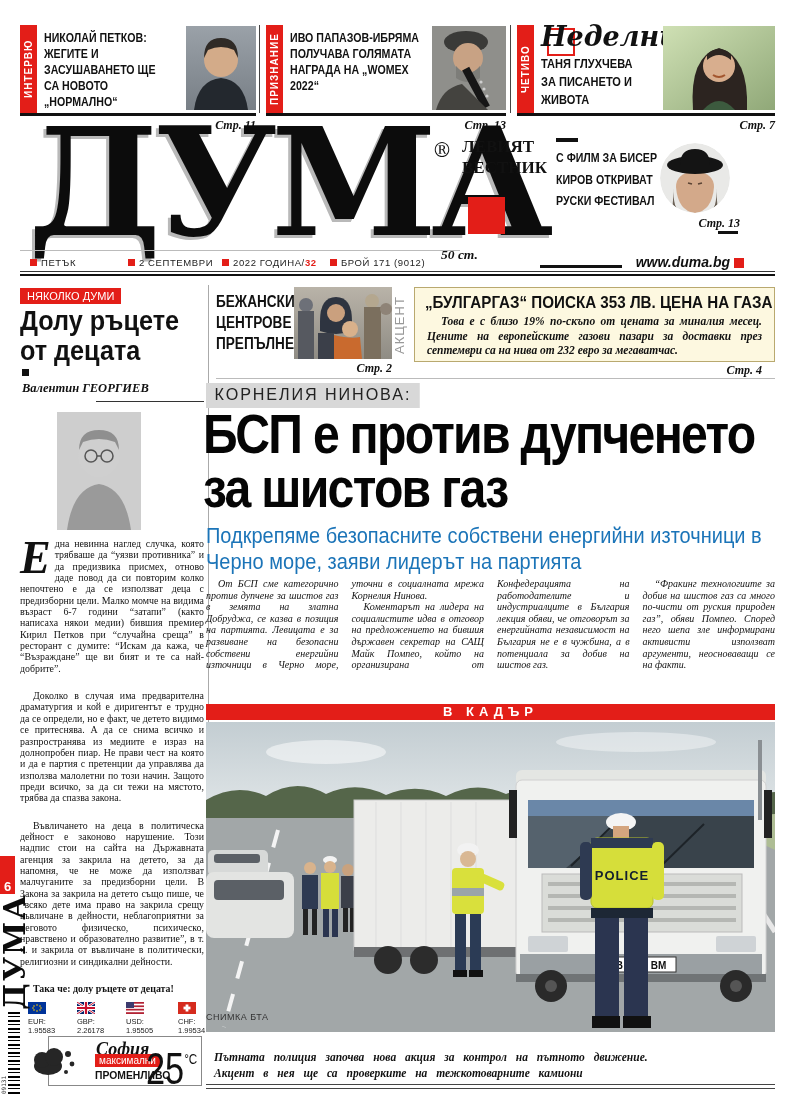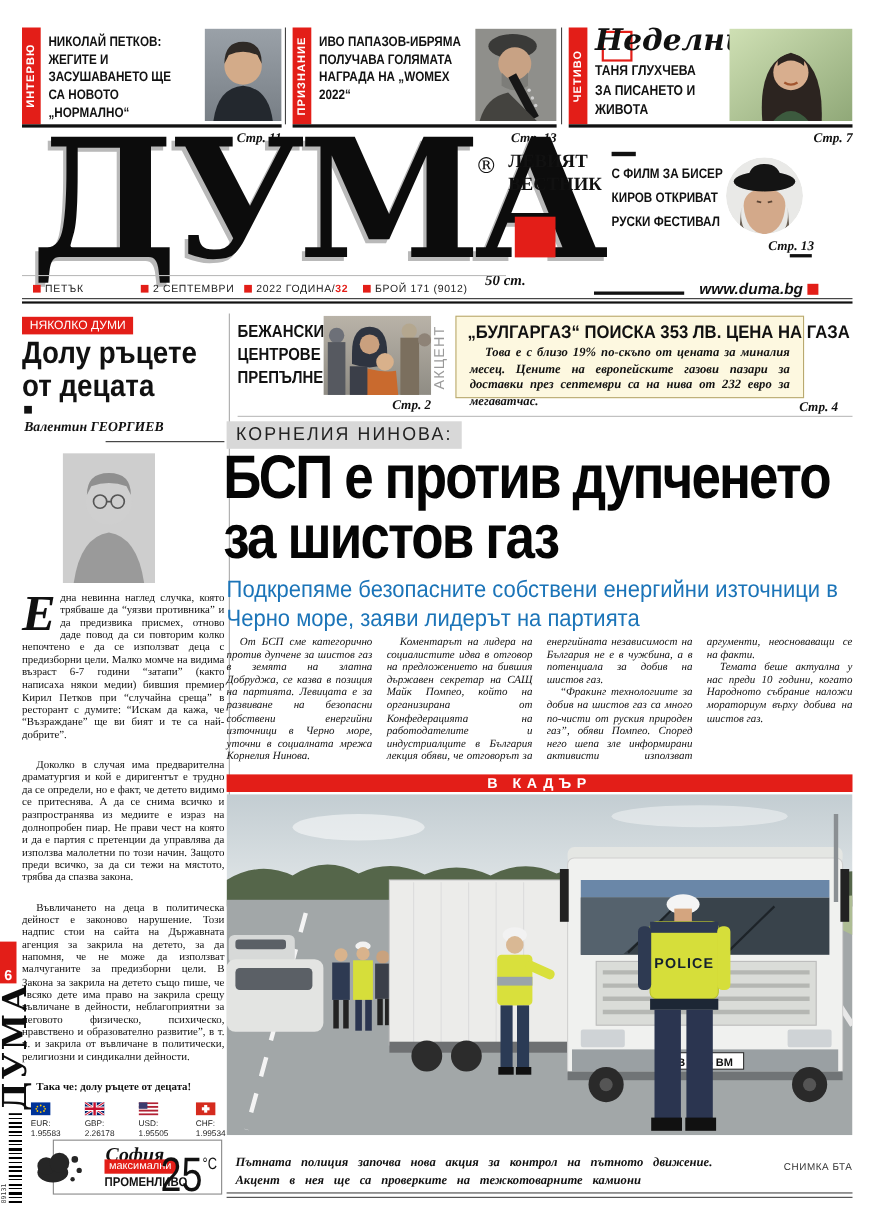--- a/index.html
+++ b/index.html
@@ -184,37 +184,36 @@
     <path d="M26,34 Q26,10 42,10 Q58,10 58,34 L58,44 Q42,50 26,44 Z" fill="#2e3440"></path>
     <circle cx="42" cy="26" r="9" fill="#caa07e"></circle>
     <circle cx="56" cy="42" r="8" fill="#d9b18b"></circle>
     <path d="M40,48 Q56,52 66,50 L68,72 L38,72 Z" fill="#c96a2e"></path>
     <rect x="24" y="46" width="16" height="26" fill="#3b3f49"></rect>
   </svg>
   <div class="abs pref" style="left:294px;top:361px;width:98px;">Стр. 2</div>
   <div class="abs" style="left:216px;top:378px;width:559px;height:1px;background:#bbb;"></div>
 
   <div class="abs" style="left:392px;top:289px;height:72px;width:16px;writing-mode:vertical-rl;transform:rotate(180deg);font-family:'Liberation Sans',sans-serif;font-size:13px;color:#999;letter-spacing:1px;text-align:center;">АКЦЕНТ</div>
-  <div class="abs" style="left:414px;top:287px;width:317px;height:75px;background:#fdf8e0;border:1px solid #b9a96f;box-sizing:border-box;">
+  <div class="abs" style="left:414px;top:287px;width:361px;height:75px;background:#fdf8e0;border:1px solid #b9a96f;box-sizing:border-box;">
     <div class="sans b" style="margin:5px 10px 2px;font-size:16.5px;transform:scaleX(.92);transform-origin:0 0;white-space:nowrap;">„БУЛГАРГАЗ“ ПОИСКА 353 ЛВ. ЦЕНА НА ГАЗА</div>
     <div class="serif b it" style="margin:1px 12px 0;font-size:11.5px;line-height:14.5px;text-align:justify;text-indent:14px;">Това е с близо 19% по-скъпо от цената за миналия месец. Цените на европейските газови пазари за доставки през септември са на нива от 232 евро за мегаватчас.</div>
   </div>
   <div class="abs pref" style="left:700px;top:363px;width:62px;">Стр. 4</div>
 
   <div class="abs" style="left:206px;top:383px;">
     <span style="display:inline-block;background:#d8d8d8;padding:2px 9px 3px;font-family:'Liberation Sans',sans-serif;font-size:17px;letter-spacing:2px;color:#222;transform:scaleX(.95);transform-origin:0 0;">КОРНЕЛИЯ НИНОВА:</span>
   </div>
   <div class="abs sans b condL" style="left:203px;top:407px;width:665px;font-size:56px;line-height:54px;letter-spacing:-2px;color:#050505;">БСП е против дупченето за шистов газ</div>
   <div class="abs sans" style="left:206px;top:524px;width:610px;font-size:21.5px;line-height:25.5px;color:#1b74b8;transform:scaleX(.93);transform-origin:0 0;">Подкрепяме безопасните собствени енергийни източници в Черно море, заяви лидерът на партията</div>
 
   <div class="abs cols" style="left:206px;top:578px;width:569px;height:124px;column-count:4;column-gap:13px;font-size:10px;line-height:11.6px;">
     <p>От БСП сме категорично против дупчене за шистов газ в земята на златна Добруджа, се казва в позиция на партията. Левицата е за развиване на безопасни собствени енергийни източници в Черно море, уточни в социалната мрежа Корнелия Нинова.</p>
     <p>Коментарът на лидера на социалистите идва в отговор на предложението на бившия държавен секретар на САЩ Майк Помпео, който на организирана от Конфедерацията на работодателите и индустриалците в България лекция обяви, че отговорът за енергийната независимост на България не е в чужбина, а в потенциала за добив на шистов газ.</p>
     <p>“Фракинг технологиите за добив на шистов газ са много по-чисти от руския природен газ”, обяви Помпео. Според него шепа зле информирани активисти използват аргументи, неосноваващи се на факти.</p>
-    <p>Темата беше актуална у нас преди 10 години, когато Народното събрание наложи мораториум върху добива на шистов газ.</p>
   </div>
 
   <div class="abs sans b" style="left:206px;top:704px;width:569px;height:16px;background:#e31e18;color:#fff;font-size:13px;line-height:16px;text-align:center;letter-spacing:5px;">В КАДЪР</div>
 
   <svg class="abs" style="left:206px;top:722px;" width="569" height="310" viewBox="0 0 569 310" preserveAspectRatio="none">
     <defs>
       <linearGradient id="sky" x1="0" y1="0" x2="0" y2="1">
           <stop offset="0" stop-color="#c3cdd2"></stop>
           <stop offset="1" stop-color="#e9edee"></stop>
         </linearGradient>
@@ -295,21 +294,21 @@
     <rect x="385" y="186" width="62" height="10" fill="#1d2735"></rect>
     <rect x="374" y="120" width="12" height="58" rx="5" fill="#2e3a52"></rect>
     <rect x="446" y="120" width="12" height="58" rx="5" fill="#d6de3a"></rect>
     <rect x="389" y="196" width="24" height="100" fill="#2b3550"></rect>
       <rect x="418" y="196" width="24" height="100" fill="#2b3550"></rect>
     <rect x="386" y="294" width="28" height="12" fill="#111"></rect>
       <rect x="417" y="294" width="28" height="12" fill="#111"></rect>
     <rect x="552" y="18" width="4" height="80" fill="#8a8f93"></rect>
   </svg>
 
-  <div class="abs sans" style="left:206px;top:1056px;width:569px;text-align:right;font-size:9px;letter-spacing:.5px;color:#333;">СНИМКА БТА</div>
+  <div class="abs sans" style="left:206px;top:1012px;width:569px;font-size:9px;letter-spacing:.5px;color:#333;">СНИМКА БТА</div>
   <div class="abs serif b it" style="left:214px;top:1051px;width:440px;font-size:11.5px;word-spacing:6px;">Пътната полиция започва нова акция за контрол на пътното движение.</div>
   <div class="abs serif b it" style="left:214px;top:1067px;width:440px;font-size:11.5px;word-spacing:6px;">Акцент в нея ще са проверките на тежкотоварните камиони</div>
   <div class="abs" style="left:206px;top:1084px;width:569px;height:1px;background:#444;"></div>
   <div class="abs" style="left:206px;top:1088px;width:569px;height:1px;background:#444;"></div>
 
   <div class="abs" style="left:28px;top:1002px;">
     <svg class="flagbox" width="18" height="12">
         <rect width="18" height="12" fill="#003399"></rect>
         <g fill="#ffcc00">
           <circle cx="9" cy="3" r=".8"></circle>

